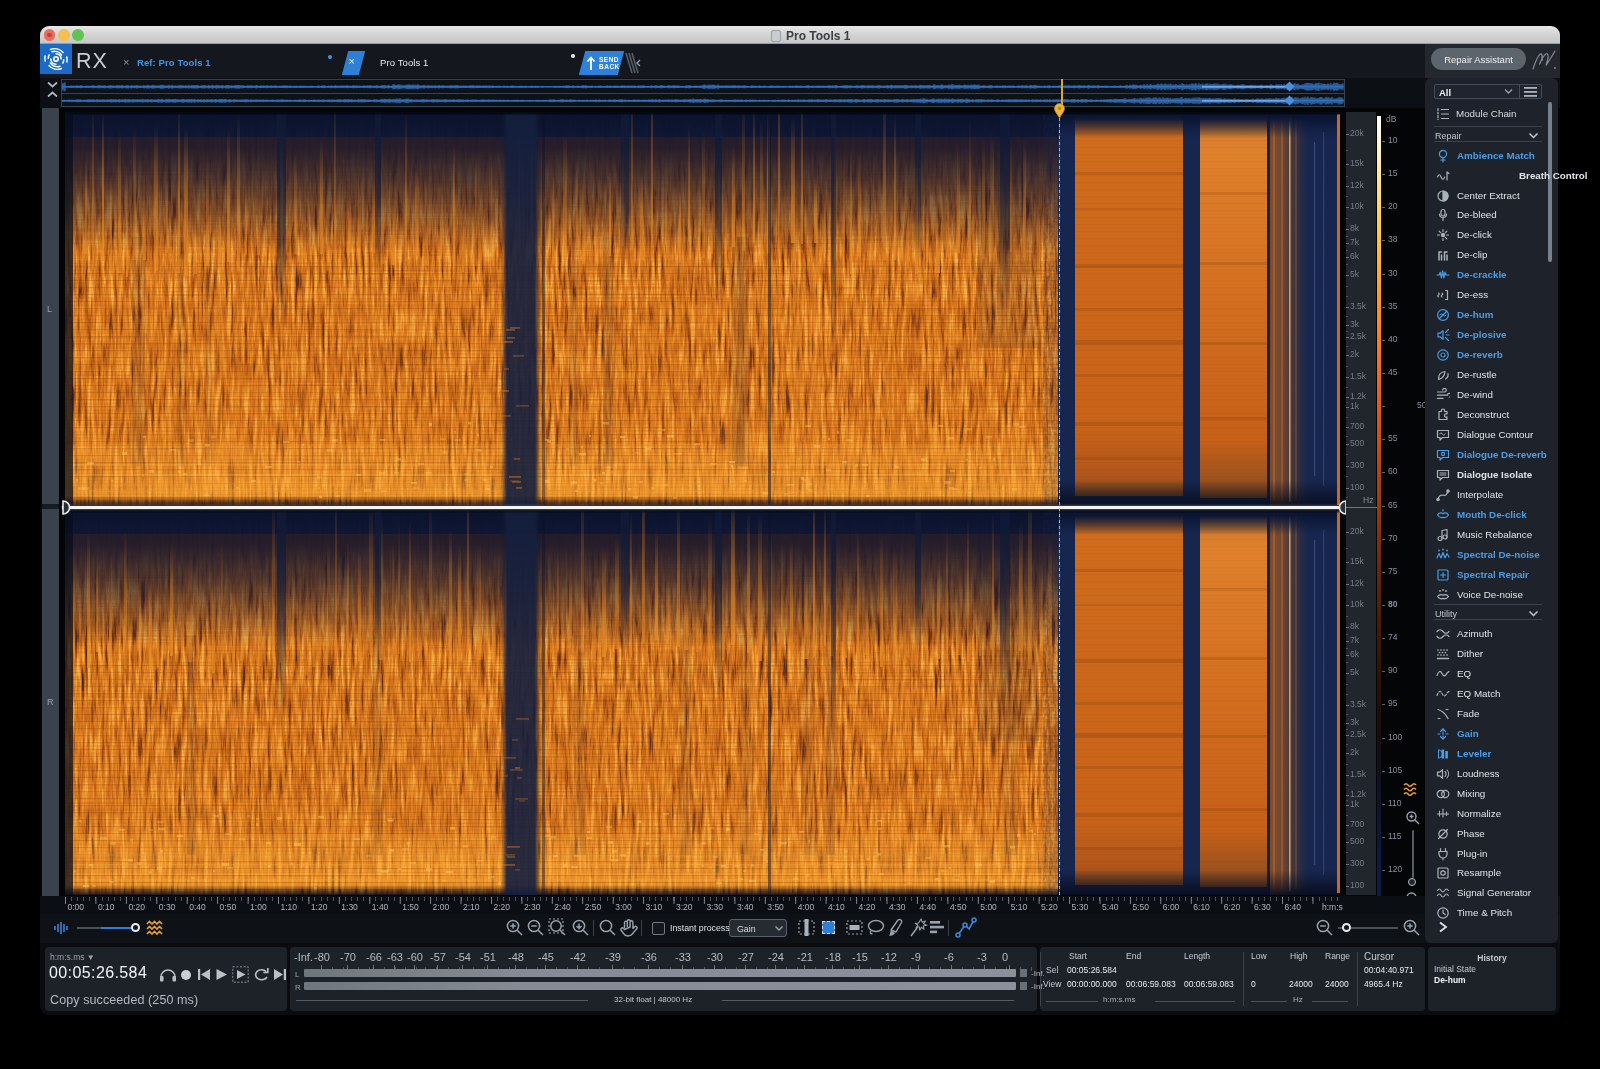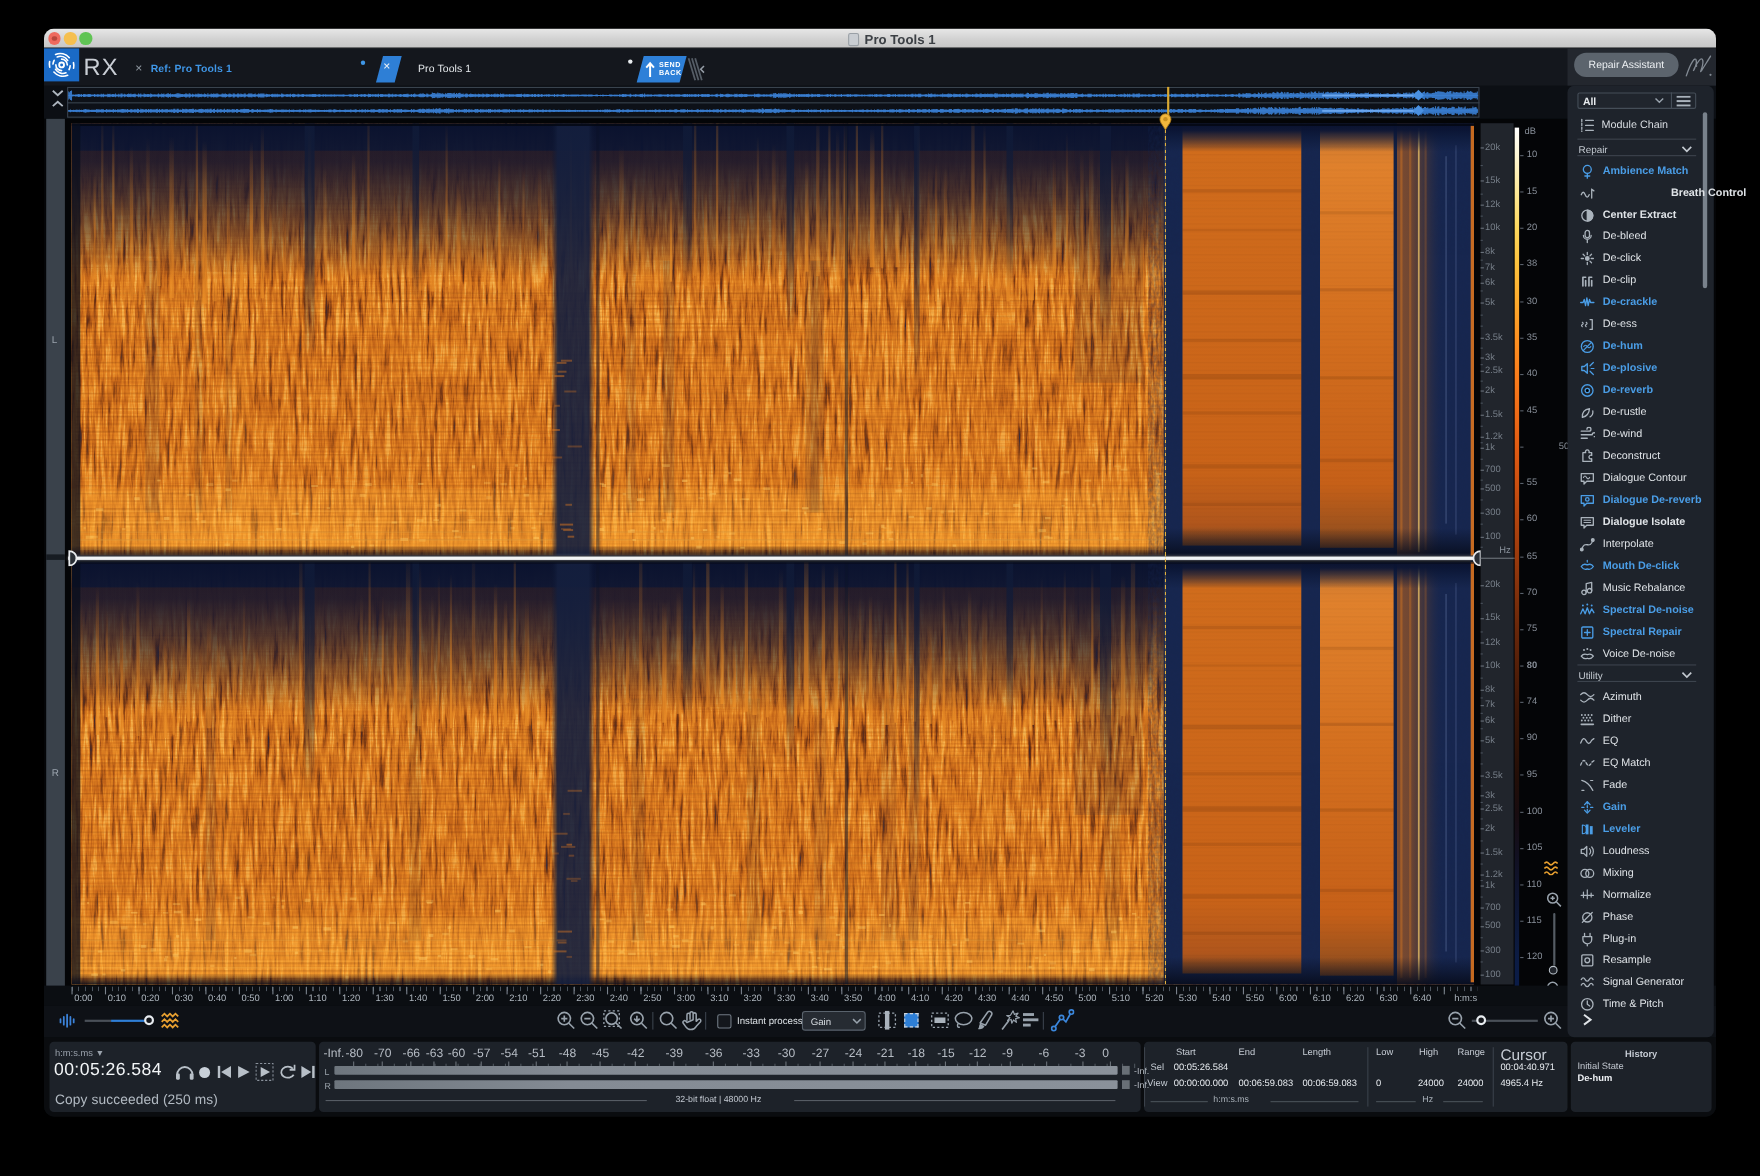--- a/index.html
+++ b/index.html
@@ -1327,21 +1327,21 @@
 <div style="position:absolute;left:1155px;top:1001px;width:80px;height:1px;background:#4a5158;"></div>
 <div class="tx" style="left:1251px;top:951px;font-size:8.5px;color:#c6ccd4;">Low</div>
 <div class="tx" style="left:1290px;top:951px;font-size:8.5px;color:#c6ccd4;">High</div>
 <div class="tx" style="left:1325px;top:951px;font-size:8.5px;color:#c6ccd4;">Range</div>
 <div class="tx" style="left:1251px;top:979px;font-size:8.5px;color:#e8ecf0;">0</div>
 <div class="tx" style="left:1289px;top:979px;font-size:8.5px;color:#e8ecf0;">24000</div>
 <div class="tx" style="left:1325px;top:979px;font-size:8.5px;color:#e8ecf0;">24000</div>
 <div style="position:absolute;left:1251px;top:1001px;width:36px;height:1px;background:#4a5158;"></div>
 <div class="tx" style="left:1293px;top:995px;font-size:8px;color:#aab2ba;">Hz</div>
 <div style="position:absolute;left:1312px;top:1001px;width:36px;height:1px;background:#4a5158;"></div>
-<div class="tx" style="left:1364px;top:951px;font-size:14px;color:#c6ccd4;">Cursor</div>
+<div class="tx" style="left:1364px;top:951px;font-size:10px;color:#c6ccd4;">Cursor</div>
 <div class="tx" style="left:1364px;top:965px;font-size:8.5px;color:#e8ecf0;">00:04:40.971</div>
 <div class="tx" style="left:1364px;top:979px;font-size:8.5px;color:#e8ecf0;">4965.4 Hz</div>
 <div class="tx" style="left:1428px;top:953px;width:128px;text-align:center;font-size:8.5px;font-weight:700;color:#c6ccd4;">History</div>
 <div class="tx" style="left:1434px;top:964px;font-size:8.5px;color:#c2c8d0;">Initial State</div>
 <div class="tx" style="left:1434px;top:975px;font-size:8.5px;font-weight:700;color:#eef1f4;">De-hum</div>
 <div style="position:absolute;left:1425px;top:78px;width:133px;height:865px;background:#1e232b;border-radius:6px;"></div>
 <div style="position:absolute;left:1434px;top:84px;width:108px;height:15px;border:1px solid #454e58;border-radius:2px;background:#20252d;"></div>
 <div class="tx" style="left:1439px;top:86.5px;font-size:9.5px;font-weight:700;color:#e8ecef;">All</div>
 <svg class="ab" style="left:1504px;top:88px;" width="9" height="7" viewBox="0 0 9 7">
     <path d="M1 1.5 L4.5 5 L8 1.5" stroke="#98a2ac" stroke-width="1.3" fill="none"></path>
@@ -1389,21 +1389,21 @@
   </div>
 <div class="tx" style="left:1519px;top:169.5px;font-size:9.8px;font-weight:700;color:#dfe3e7;">Breath Control</div>
 <div class="ab" style="left:1436px;top:186.5px;width:14px;height:18px;">
     <svg width="14" height="14" viewBox="0 0 14 14" style="position:absolute;left:0;top:2px;">
       <g stroke="#aab3bc" fill="none" stroke-width="1.2" stroke-linecap="round" stroke-linejoin="round">
         <circle cx="7" cy="7" r="5"></circle>
         <path d="M7 2 a5 5 0 0 1 0 10 Z" fill="#aab3bc"></path>
       </g>
     </svg>
   </div>
-<div class="tx" style="left:1457px;top:189.5px;font-size:9.8px;font-weight:700;color:#dfe3e7;">Center Extract</div>
+<div class="tx" style="left:1457px;top:189.5px;font-size:9.8px;font-weight:400;color:#dfe3e7;">Center Extract</div>
 <div class="ab" style="left:1436px;top:206.4px;width:14px;height:18px;">
     <svg width="14" height="14" viewBox="0 0 14 14" style="position:absolute;left:0;top:2px;">
       <g stroke="#aab3bc" fill="none" stroke-width="1.2" stroke-linecap="round" stroke-linejoin="round">
         <rect x="5" y="1.5" width="4" height="6.5" rx="2"></rect>
         <path d="M3.5 6 a3.5 3.5 0 0 0 7 0 M7 9.5 V12.5"></path>
       </g>
     </svg>
   </div>
 <div class="tx" style="left:1457px;top:209.4px;font-size:9.8px;font-weight:400;color:#dfe3e7;">De-bleed</div>
 <div class="ab" style="left:1436px;top:226.4px;width:14px;height:18px;">

